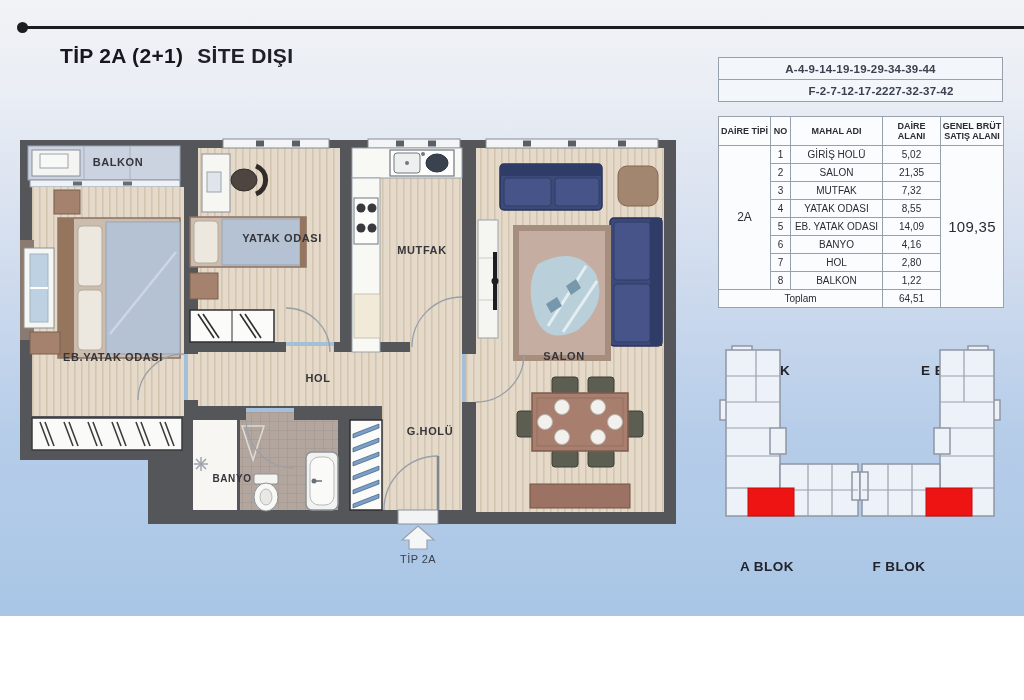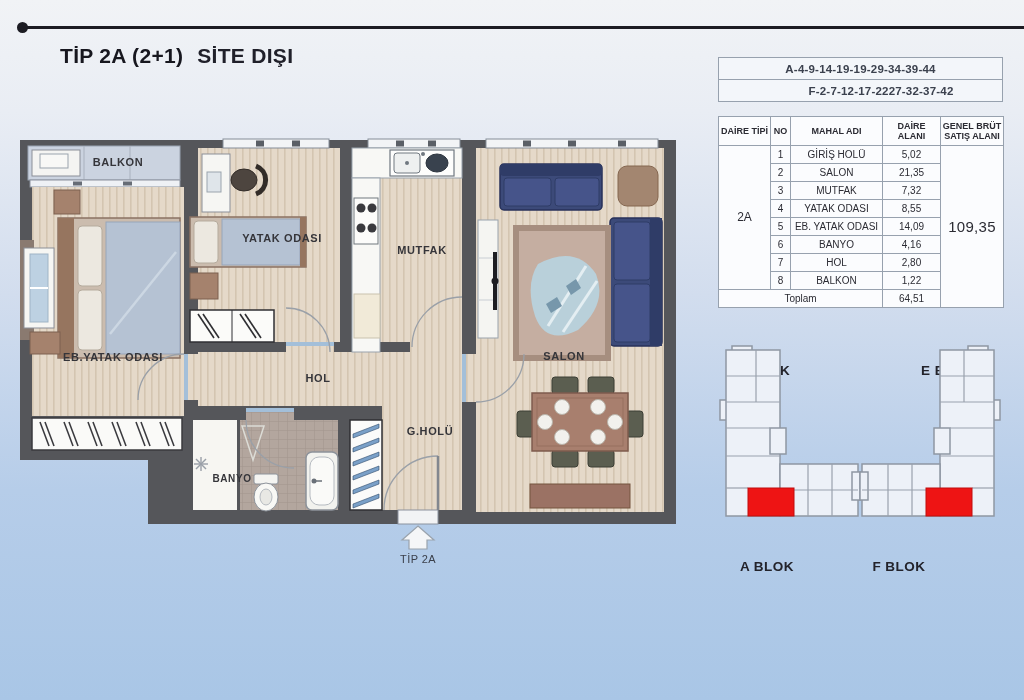--- a/index.html
+++ b/index.html
@@ -1,17 +1,17 @@
 <!DOCTYPE html>
 <html><head>
 <meta charset="utf-8">
 <style>
   html,body{margin:0;padding:0;}
   body{font-family:"Liberation Sans", sans-serif;}
-  .stage{position:relative;width:1024px;height:700px;overflow:hidden;
+  .stage{position:relative;width:1024px;height:616px;overflow:hidden;
     background:linear-gradient(180deg,#f1f3f6 0%,#e9edf4 16%,#d2ddee 42%,#b6cde9 70%,#a9c6e6 100%);}
 
   
   .top-rule{position:absolute;left:22px;right:0;top:26px;height:3px;background:#1c1c23;}
   .top-dot{position:absolute;left:17px;top:22px;width:11px;height:11px;border-radius:50%;background:#1c1c23;}
   .page-title{position:absolute;left:60px;top:44px;font-size:21px;color:#17171f;letter-spacing:.3px;white-space:nowrap;}
   .page-title .t1{font-weight:700;}
   .page-title .t2{font-weight:600;margin-left:14px;color:#20202a;}
 
   

